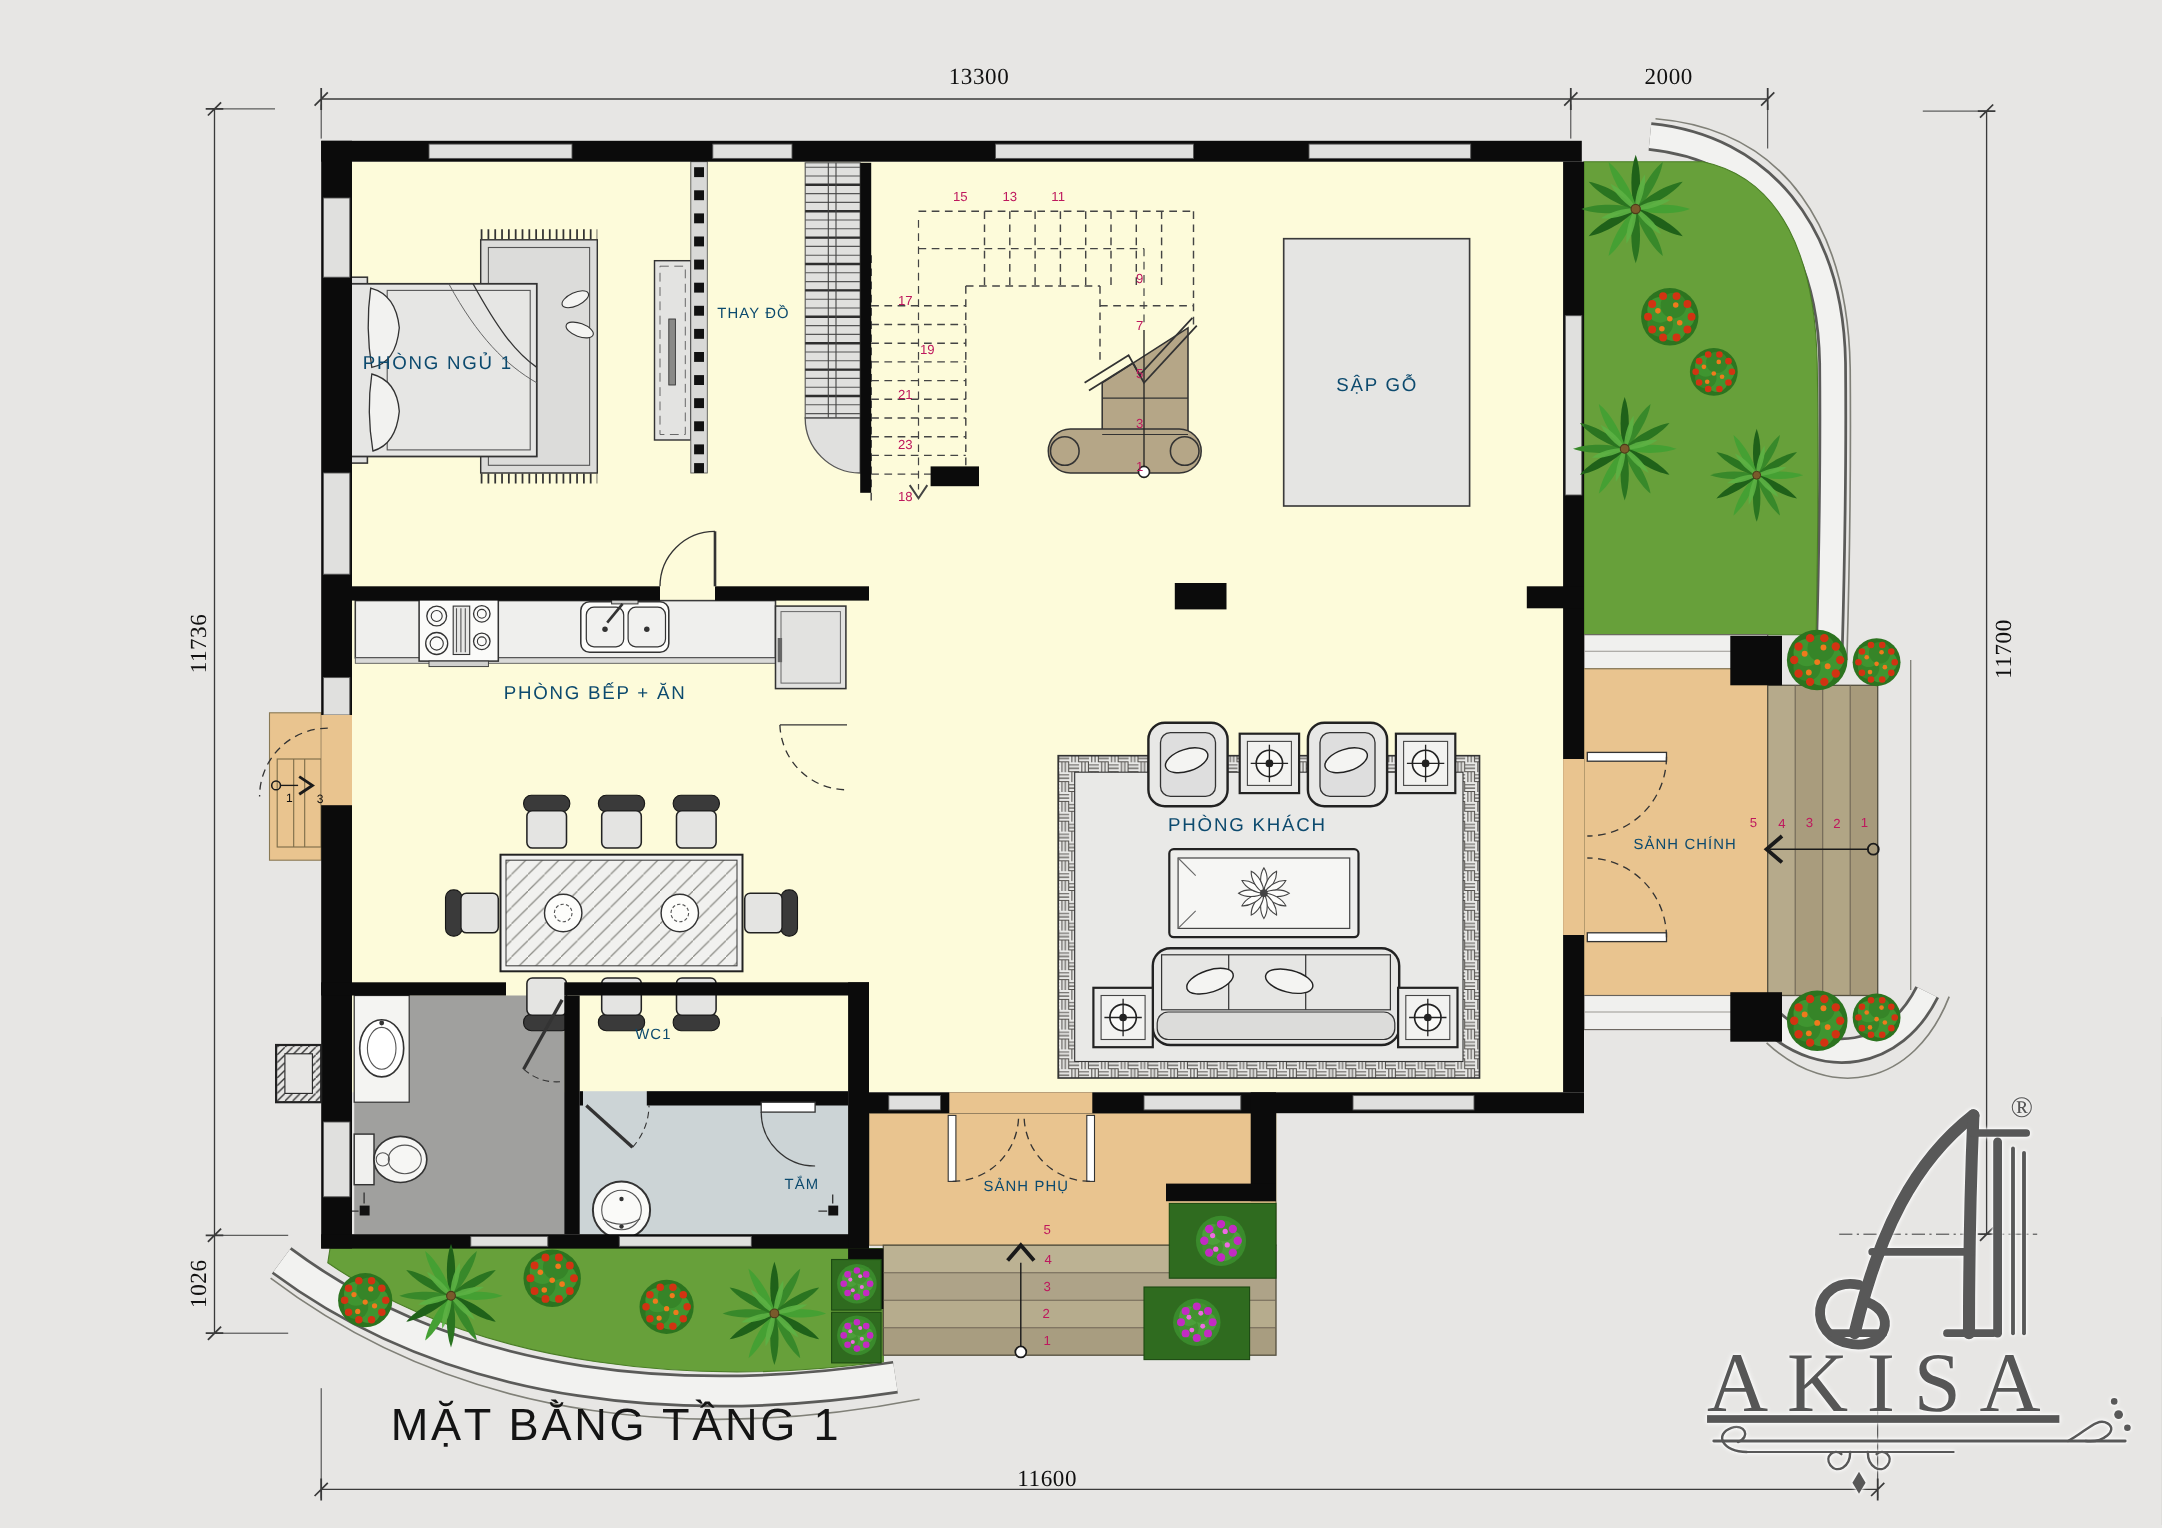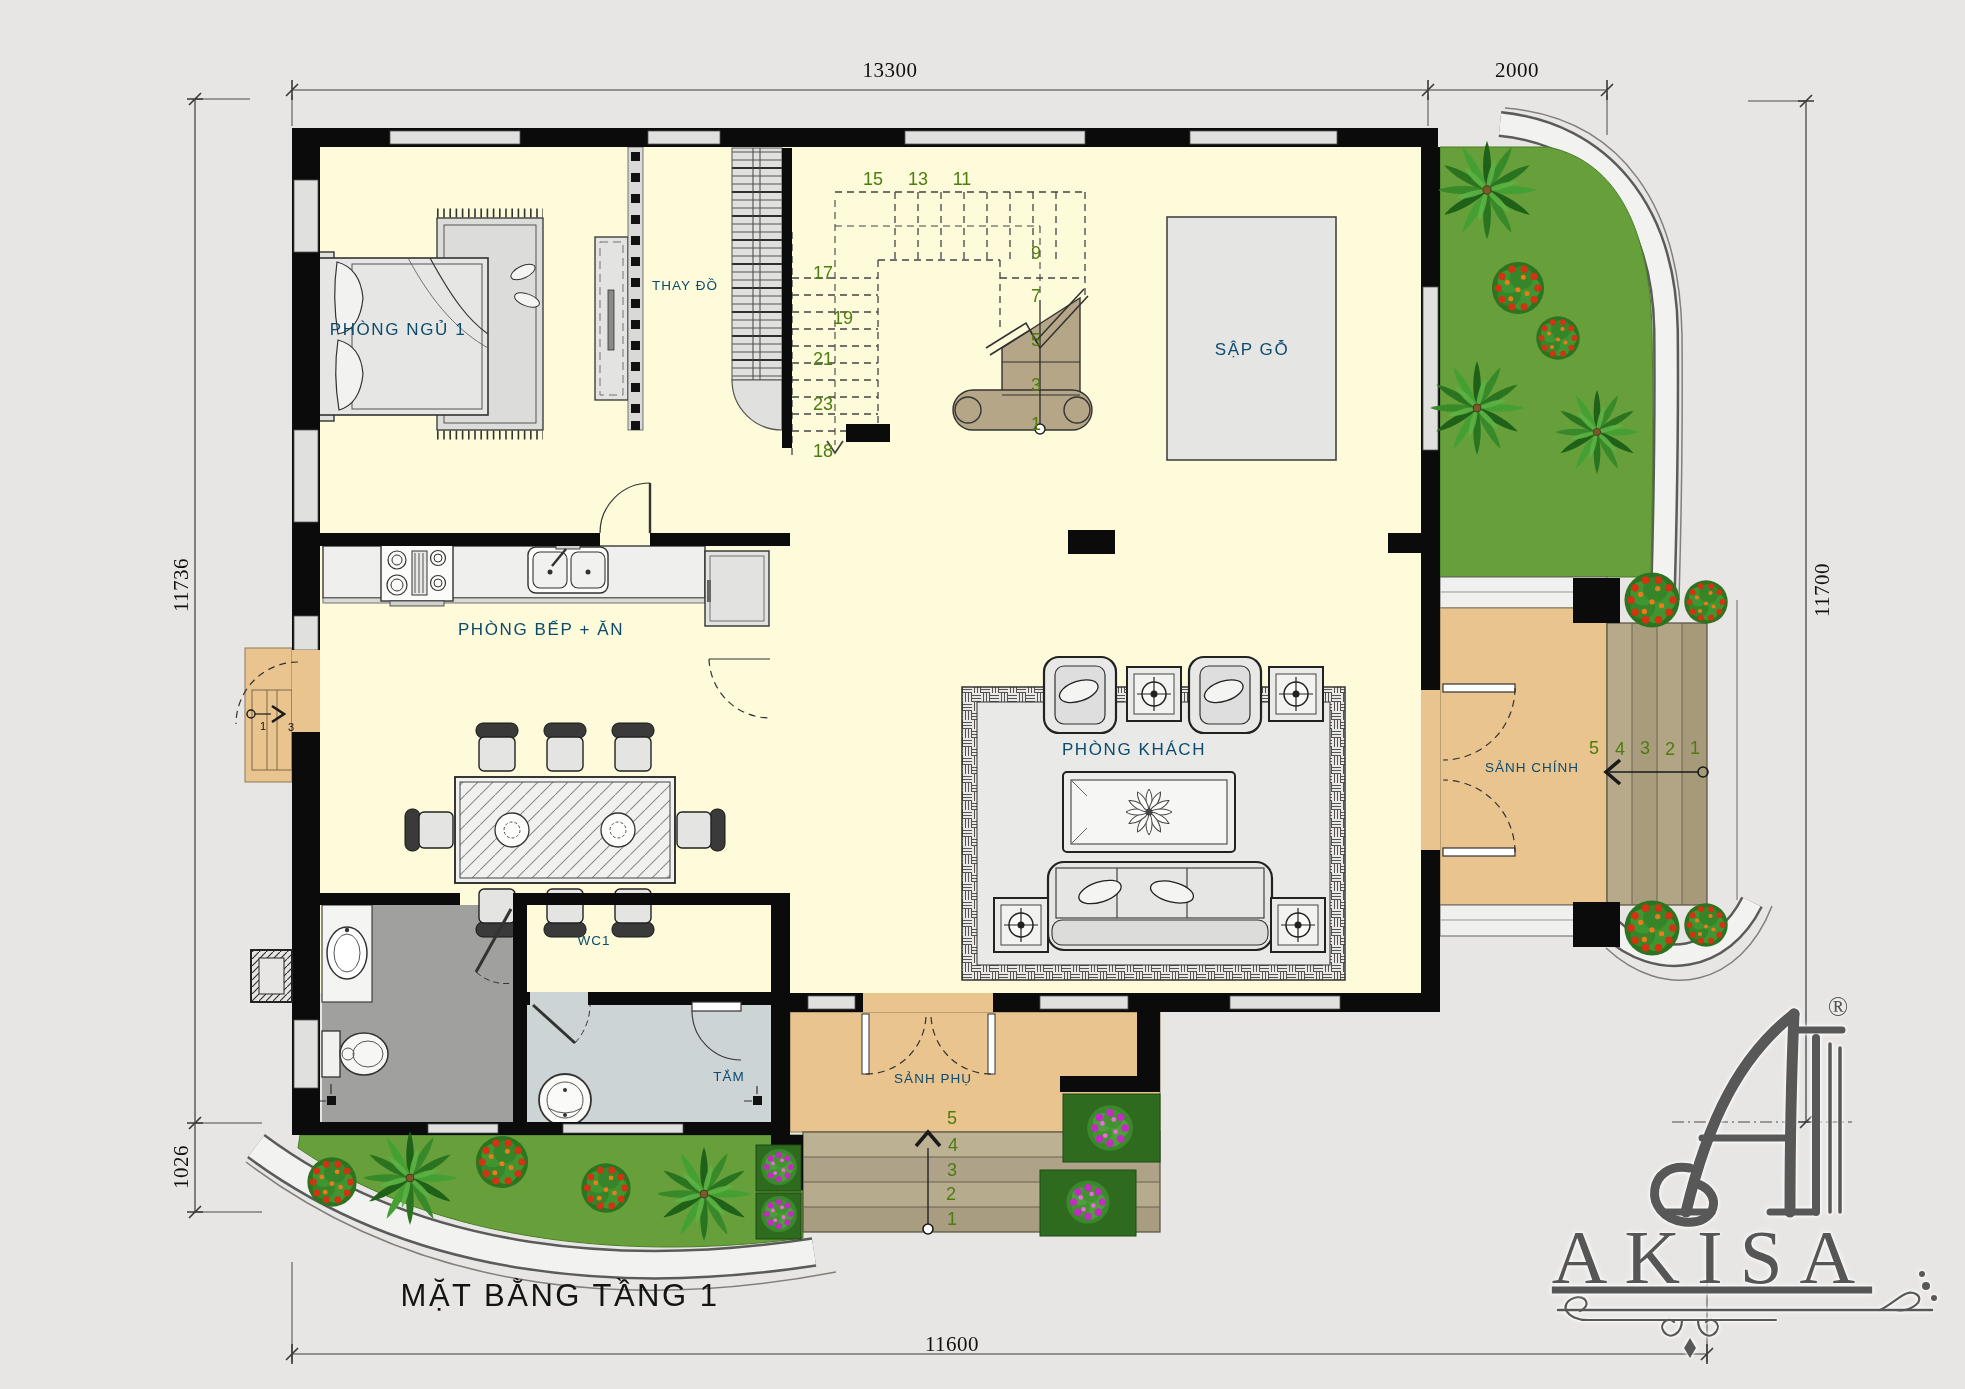--- a/index.html
+++ b/index.html
@@ -2,25 +2,25 @@
 <html><head>
 <meta charset="utf-8">
 <style>
   html,body{margin:0;padding:0;background:#d8d8d6;}
   #stage{position:relative;width:1965px;height:1389px;background:#e7e6e4;overflow:hidden;
          font-family:"Liberation Sans","DejaVu Sans",sans-serif;}
   #plan{position:absolute;left:0;top:0;}
   .lb{position:absolute;transform:translate(-50%,-50%);white-space:nowrap;color:#0c4a6e;}
   .room{font-size:17px;letter-spacing:1.6px;}
   .small{font-size:13.5px;letter-spacing:1px;}
-  .num{font-size:18px;color:#4d7c0f;letter-spacing:0;}
+  .num{font-size:12px;color:#be185d;letter-spacing:0;}
   .tiny{font-size:11px;color:#111;}
   .dim{font-family:"Liberation Serif","DejaVu Serif",serif;font-size:21px;color:#101010;letter-spacing:.5px;}
   .v{transform:translate(-50%,-50%) rotate(-90deg);}
-  .title{font-size:31px;letter-spacing:2.5px;color:#141414;text-align:right;}
+  .title{font-size:41px;letter-spacing:2.5px;color:#141414;text-align:right;}
   .wm{position:absolute;left:950px;top:714px;transform:translate(-50%,-50%);
       font-family:"Liberation Serif","DejaVu Serif",serif;font-variant:small-caps;
       font-size:110px;letter-spacing:3px;color:rgba(90,90,88,0.16);}
   .logo{position:absolute;left:1540px;top:968px;width:425px;height:420px;
         filter:drop-shadow(0 0 1px #fff) drop-shadow(0 0 2px #fff);}
   .brand{position:absolute;left:1712px;top:1257px;transform:translate(-50%,-50%);
          font-family:"Liberation Serif","DejaVu Serif",serif;font-size:77px;letter-spacing:17px;
          color:#565656;text-shadow:0 0 3px #fff,0 0 6px #fff;text-decoration:underline;}
   .reg{position:absolute;left:1838px;top:1007px;transform:translate(-50%,-50%);
        font-family:"Liberation Serif","DejaVu Serif",serif;font-size:27px;color:#565656;

